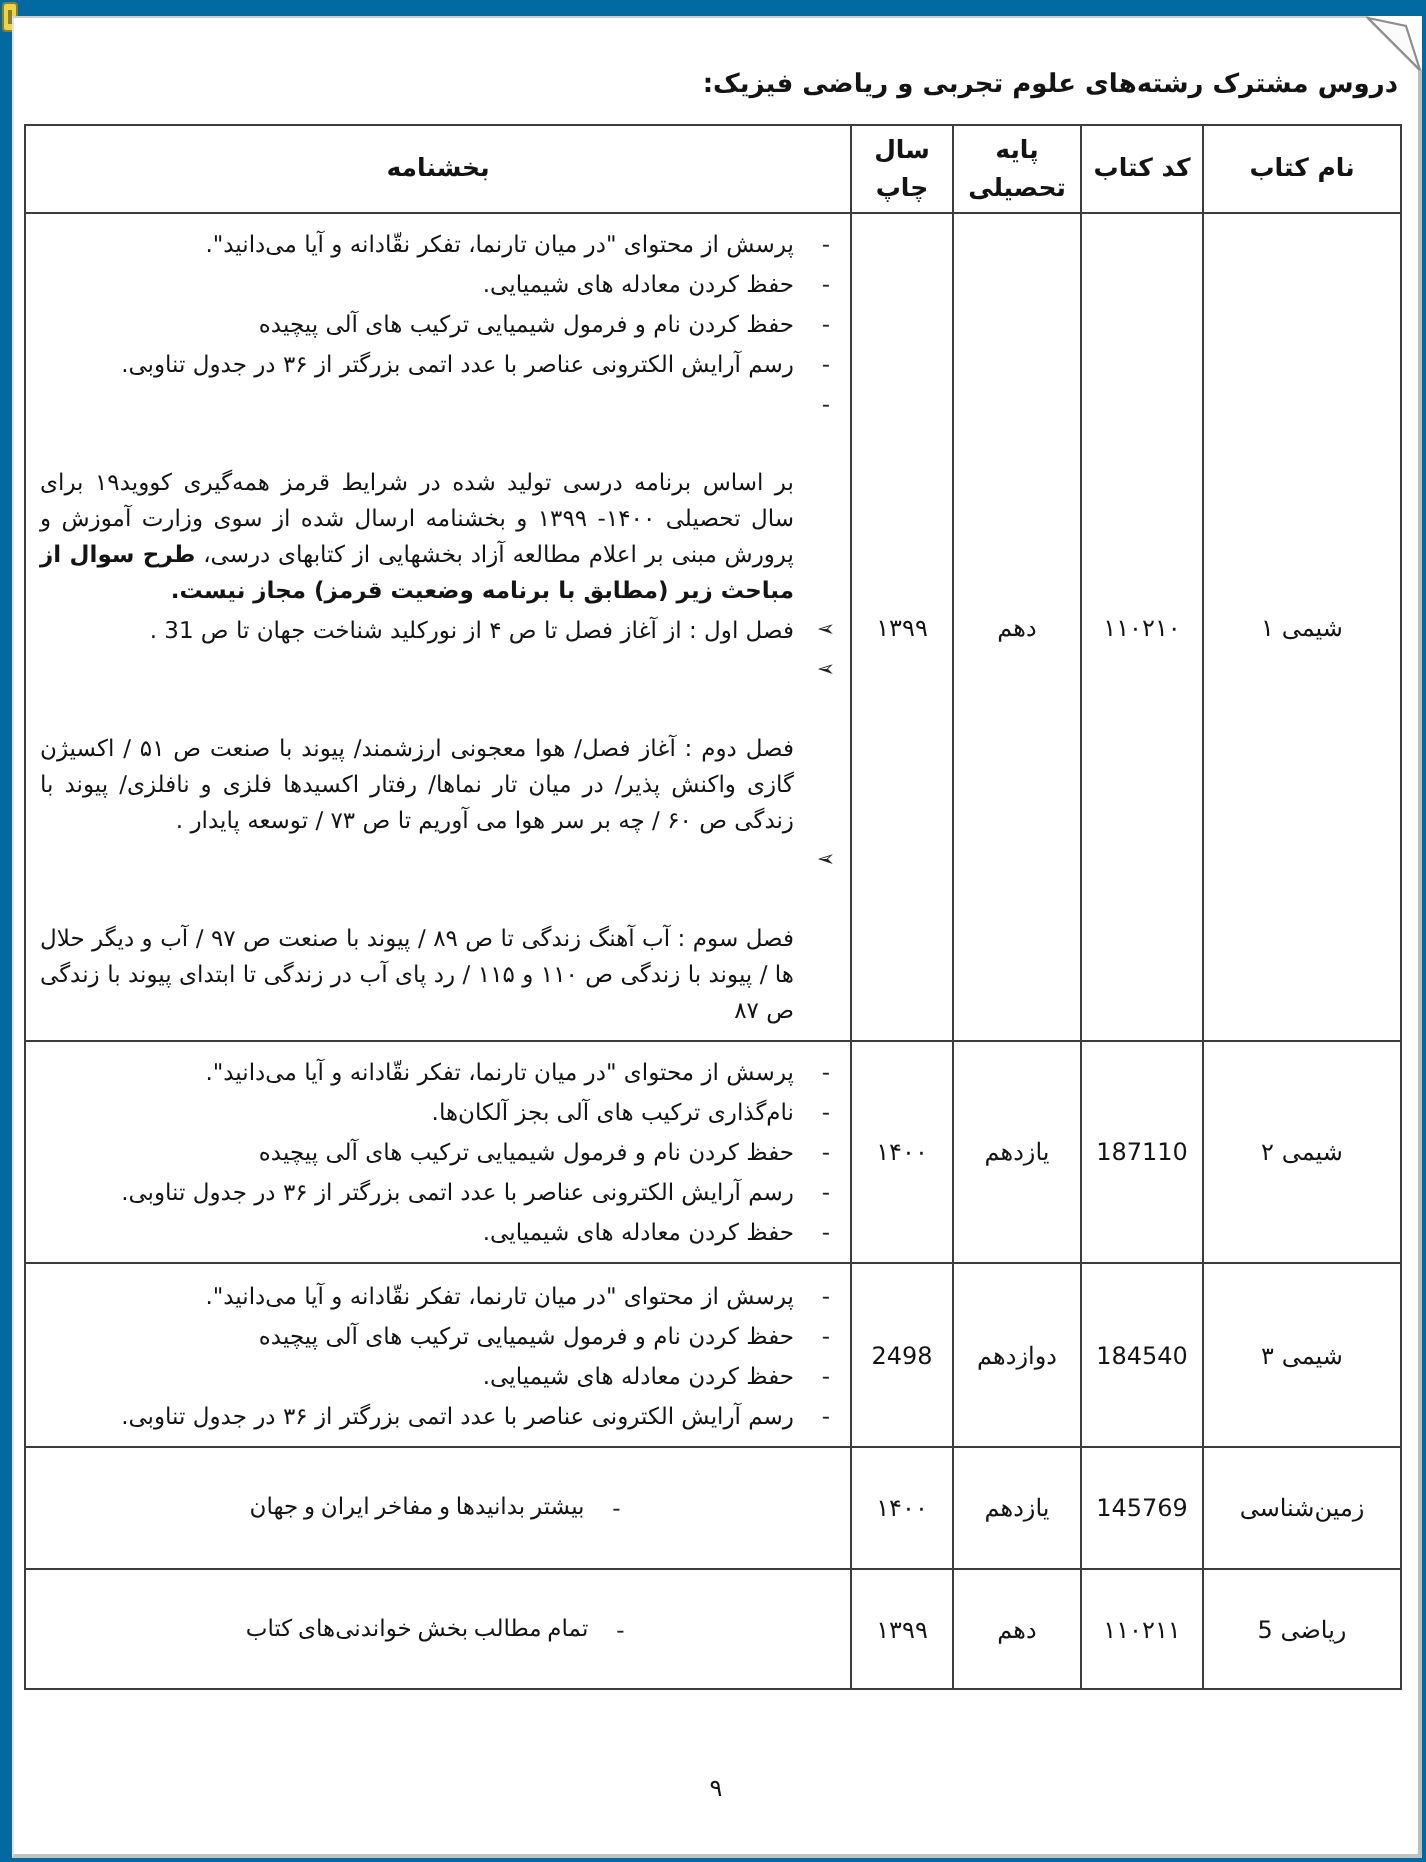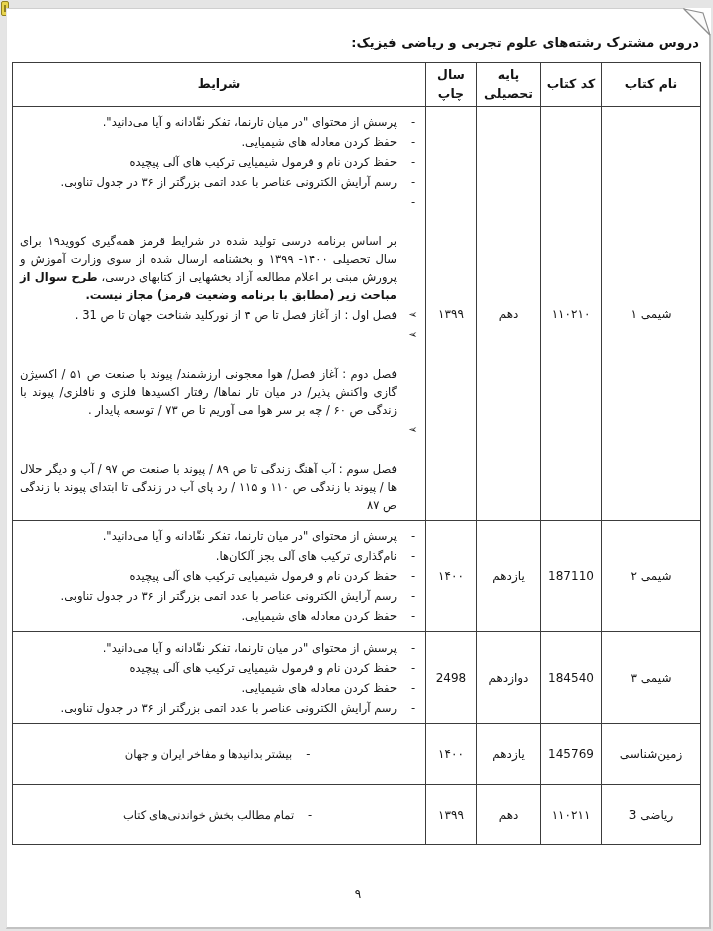--- a/index.html
+++ b/index.html
@@ -6,21 +6,21 @@
   html, body { background: #ffffff; }
   body {
     font-family: "DejaVu Sans", sans-serif;
     color: #141414;
     direction: rtl;
   }
   .screen {
     position: relative;
     width: 713px;
     height: 931px;
-    background: #e5e5e5;
+    background: #0369a1;
     overflow: hidden;
   }
   .page {
     position: absolute;
     top: 8px; left: 6px; right: 2px; bottom: 2px;
     background: #ffffff;
     border-top: 1px solid #cfcfcf;
     border-left: 1px solid #e3e3e3;
     border-right: 2px solid #bdbdbd;
     border-bottom: 2px solid #c2c2c2;
@@ -140,21 +140,21 @@
         <col style="width:64px">
         <col style="width:51px">
         <col style="width:413px">
       </colgroup>
       <thead>
         <tr>
           <th>نام کتاب</th>
           <th>کد کتاب</th>
           <th>پایه تحصیلی</th>
           <th>سال چاپ</th>
-          <th>شرایط</th>
+          <th>بخشنامه</th>
         </tr>
       </thead>
       <tbody>
           <tr>
     <td class="c-name">شیمی ۱</td>
     <td class="c-code">۱۱۰۲۱۰</td>
     <td class="c-grade">دهم</td>
     <td class="c-year">۱۳۹۹</td>
     <td class="c-del">
       <div class="del-list">
@@ -257,21 +257,21 @@
     <td class="c-del">
       <div class="del-list">
                 <div class="del-item center">
                   <span class="bullet dash">-</span>
                   <span class="del-text"><span>بیشتر بدانیدها و مفاخر ایران و جهان</span></span>
                 </div>
               </div>
     </td>
   </tr>
           <tr>
-    <td class="c-name">ریاضی 3</td>
+    <td class="c-name">ریاضی 5</td>
     <td class="c-code">۱۱۰۲۱۱</td>
     <td class="c-grade">دهم</td>
     <td class="c-year">۱۳۹۹</td>
     <td class="c-del">
       <div class="del-list">
                 <div class="del-item center">
                   <span class="bullet dash">-</span>
                   <span class="del-text"><span>تمام مطالب بخش خواندنی‌های کتاب</span></span>
                 </div>
               </div>

